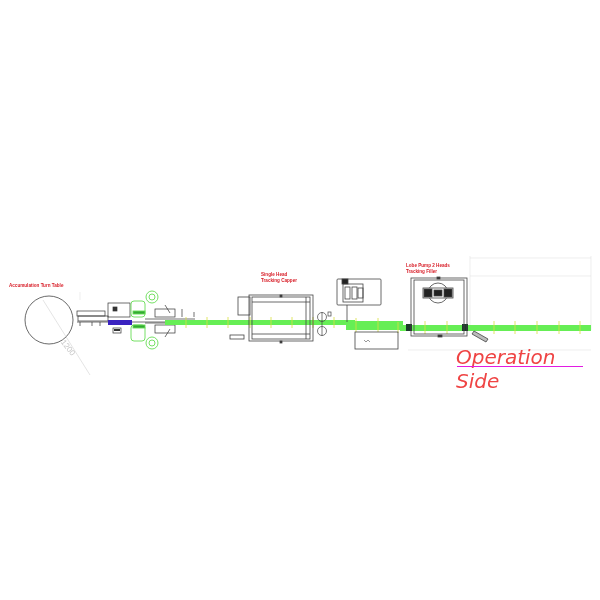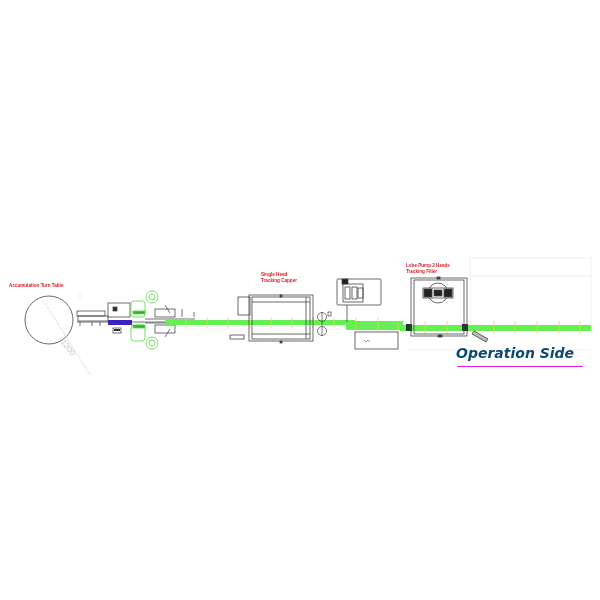--- a/index.html
+++ b/index.html
@@ -1,19 +1,19 @@
 <!DOCTYPE html>
 <html><head>
 <meta charset="utf-8">
 <style>
   html, body { margin:0; padding:0; background:#ffffff; }
   body { width:600px; height:600px; position:relative; overflow:hidden; font-family:"Liberation Sans", sans-serif; }
   .canvas { position:absolute; left:0; top:0; width:600px; height:600px; }
   .label-red { position:absolute; color:#d8202a; font-size:4.6px; font-weight:bold; line-height:5.5px; white-space:pre-line; font-family:"Liberation Sans", sans-serif; }
-  .op-side { position:absolute; left:456px; top:345px; color:#0c4a6e; font-size:14px; font-weight:bold; font-style:italic; font-family:"DejaVu Sans", sans-serif; letter-spacing:0px; }
+  .op-side { position:absolute; left:456px; top:345px; color:#ef4444; font-size:20px; font-weight:normal; font-style:italic; font-family:"DejaVu Sans", sans-serif; letter-spacing:0px; }
   .op-underline { position:absolute; left:457px; top:366px; width:126px; height:1px; background:#e21ce2; }
   .dim-text { position:absolute; color:#c8c8c8; font-size:8px; transform:rotate(52deg); transform-origin:left top; font-family:"Liberation Sans", sans-serif; }
 </style>
 </head>
 <body>
 
 <div class="canvas">
   <svg width="600" height="600" viewBox="0 0 600 600" xmlns="http://www.w3.org/2000/svg">
 
     <g stroke="#e2e2e2" stroke-width="0.6" fill="none">

